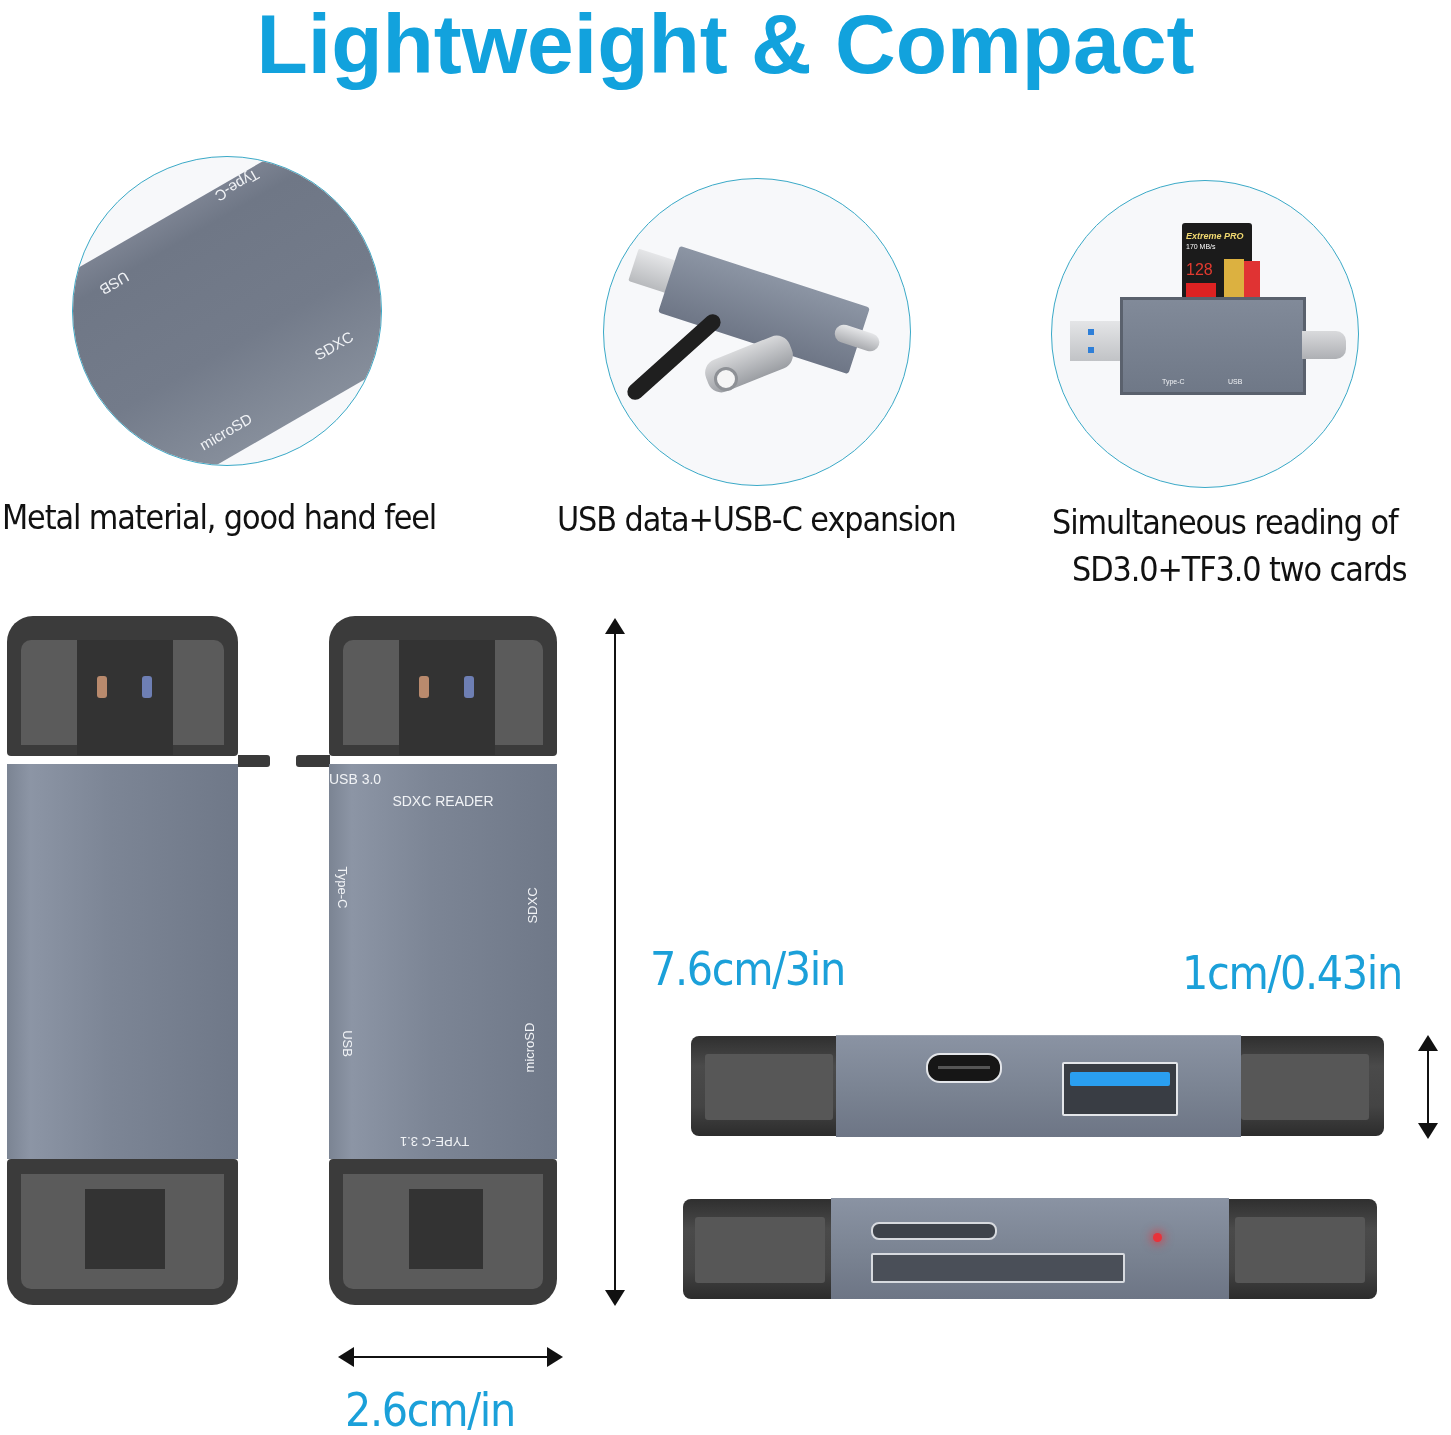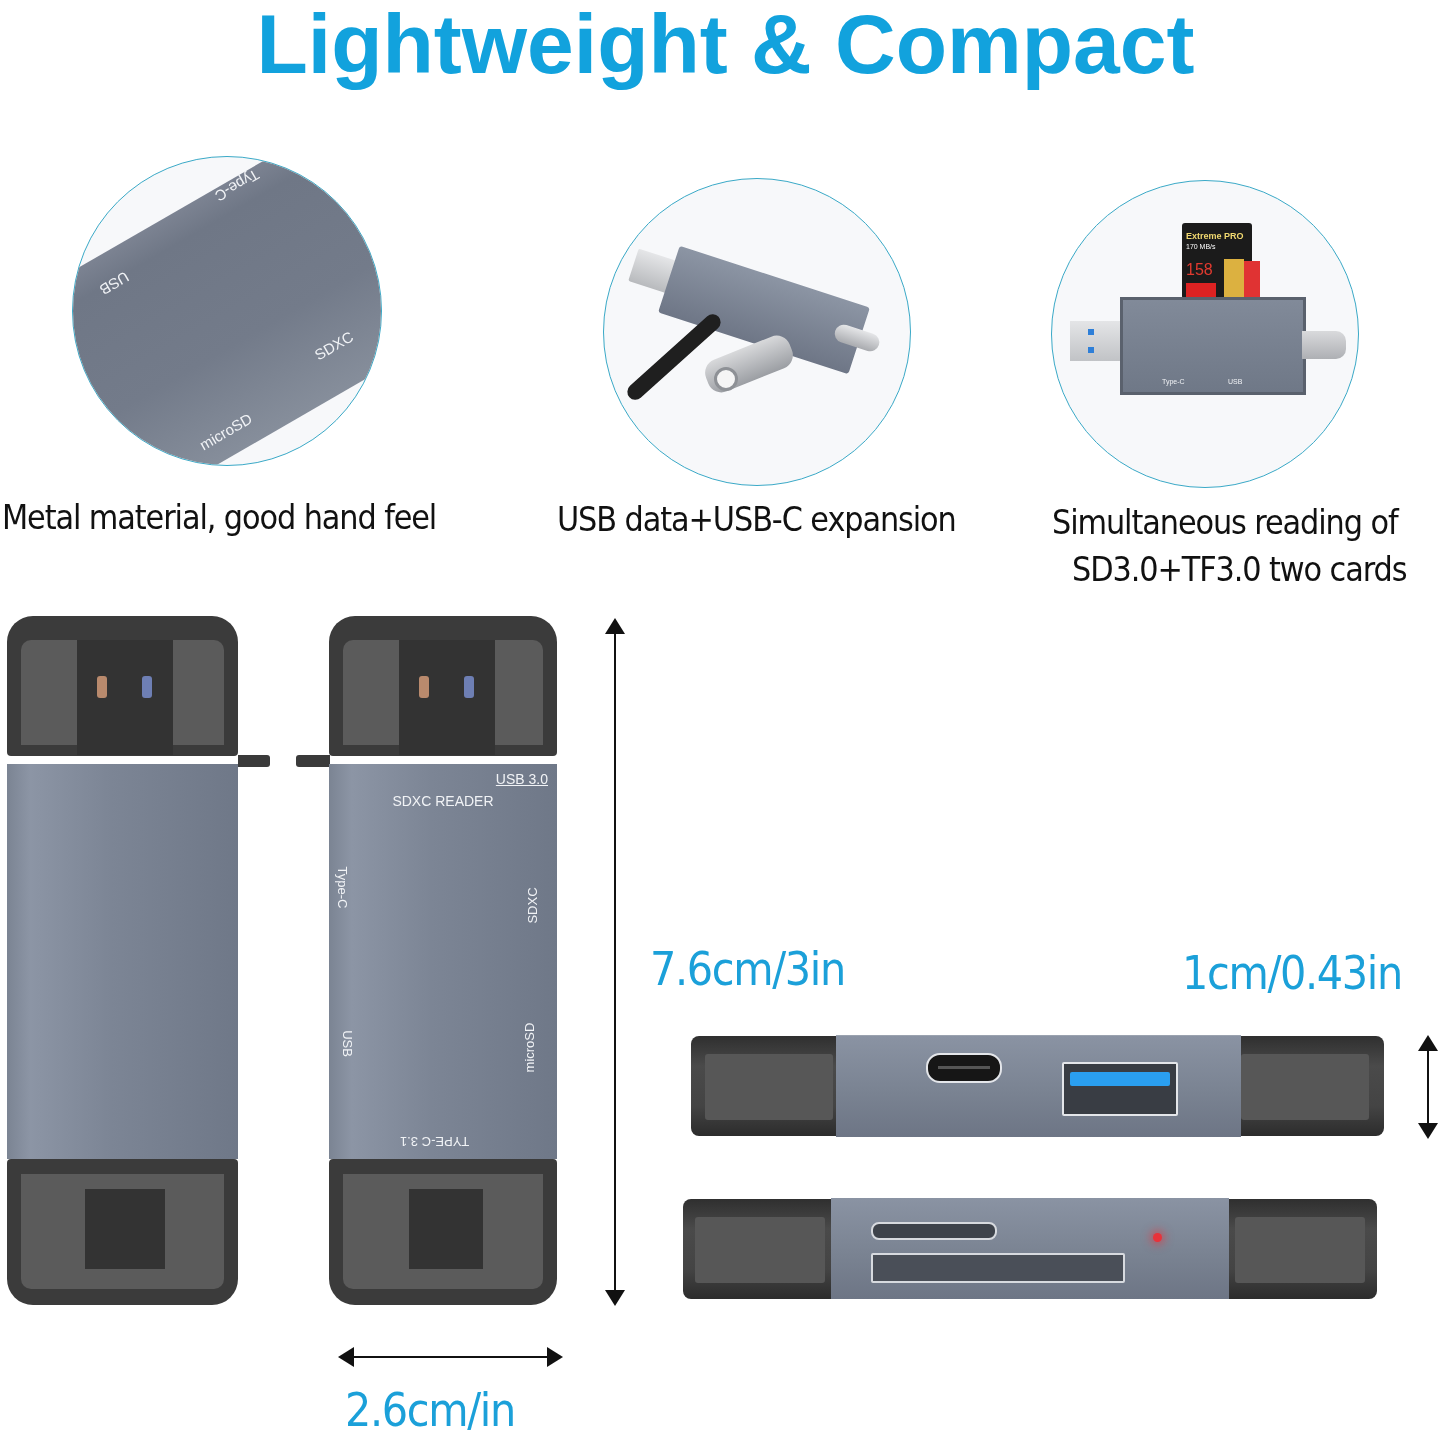--- a/index.html
+++ b/index.html
@@ -57,23 +57,23 @@
 
   <div style="position:absolute; left:10px; top:170px; width:120px; height:16px; background:#1f1f1f; transform:rotate(-42deg); border-radius:8px;"></div>
 
   <div style="position:absolute; left:100px; top:168px; width:90px; height:34px; background:linear-gradient(180deg,#d8d9db,#9b9ea3); transform:rotate(-22deg); border-radius:14px;"></div>
   <div style="position:absolute; left:110px; top:188px; width:18px; height:18px; background:#f5f5f5; border:3px solid #8e9196; border-radius:50%;"></div>
 </div>
 
 <div class="circle" style="left:1051px; top:180px; width:306px; height:306px;">
 
   <div style="position:absolute; left:130px; top:42px; width:70px; height:76px; background:#1b1b1b; border-radius:3px;">
-    <div style="position:absolute; left:4px; top:8px; color:#f0d870; font-size:9px; font-weight:bold;text-align:right;">Extreme PRO</div>
+    <div style="position:absolute; left:4px; top:8px; color:#f0d870; font-size:9px; font-style:italic; font-weight:bold;text-align:right;">Extreme PRO</div>
     <div style="position:absolute; left:4px; top:20px; color:#fff; font-size:7px;">170 MB/s</div>
-    <div style="position:absolute; left:4px; top:38px; color:#e23a2f; font-size:16px;">158</div>
+    <div style="position:absolute; left:4px; top:38px; color:#e23a2f; font-size:16px;">128</div>
     <div style="position:absolute; left:4px; top:60px; width:30px; height:14px; background:#d22; "></div>
   </div>
 
   <div style="position:absolute; left:172px; top:78px; width:20px; height:40px; background:#dcb140;"></div>
   <div style="position:absolute; left:192px; top:80px; width:16px; height:38px; background:#e03333;"></div>
 
   <div style="position:absolute; left:18px; top:140px; width:52px; height:40px; background:linear-gradient(180deg,#e4e5e7,#c1c3c6);">
     <div style="position:absolute; left:18px; top:8px; width:6px; height:6px; background:#2e7fd8;"></div>
     <div style="position:absolute; left:18px; top:26px; width:6px; height:6px; background:#2e7fd8;"></div>
   </div>
@@ -107,21 +107,21 @@
 
 <div>
   <div class="capbox" style="left:329px; top:616px; width:228px; height:140px;">
     <div class="cap-inner" style="left:14px; top:24px; width:200px; height:105px; border-radius:10px 10px 0 0;"></div>
     <div class="cap-core" style="left:70px; top:24px; width:96px; height:115px;"></div>
     <div class="pin" style="left:90px; top:60px; background:#b98a6d;"></div>
     <div class="pin" style="left:135px; top:60px; background:#6e7fb4;"></div>
   </div>
   <div style="position:absolute; left:296px; top:755px; width:34px; height:12px; background:#3a3a3a; border-radius:3px 0 0 3px;"></div>
   <div class="metal" style="position:absolute; left:329px; top:764px; width:228px; height:395px;"></div>
-  <div class="lbl" style="left:329px; width:219px; text-align:right; top:771px; font-size:14px;text-decoration:underline;">USB 3.0</div>
+  <div class="lbl" style="left:329px; width:219px; text-align:left; top:771px; font-size:14px;">USB 3.0</div>
   <div class="lbl" style="left:329px; width:228px; text-align:center; top:793px; font-size:14px;">SDXC READER</div>
   <div class="lbl" style="left:322px; top:880px; transform:rotate(90deg); font-size:13px;">Type-C</div>
   <div class="lbl" style="left:334px; top:1036px; transform:rotate(90deg); font-size:13px;">USB</div>
   <div class="lbl" style="left:514px; top:898px; transform:rotate(-90deg); font-size:13px;">SDXC</div>
   <div class="lbl" style="left:505px; top:1040px; transform:rotate(-90deg); font-size:13px;">microSD</div>
   <div class="lbl" style="left:400px; top:1134px; transform:rotate(180deg); font-size:13px;">TYPE-C 3.1</div>
   <div class="capbox bottom" style="left:329px; top:1159px; width:228px; height:146px;">
     <div class="cap-inner" style="left:14px; top:15px; width:200px; height:115px; border-radius:0 0 10px 10px;"></div>
     <div class="cap-core" style="left:80px; top:30px; width:74px; height:80px;"></div>
   </div>

